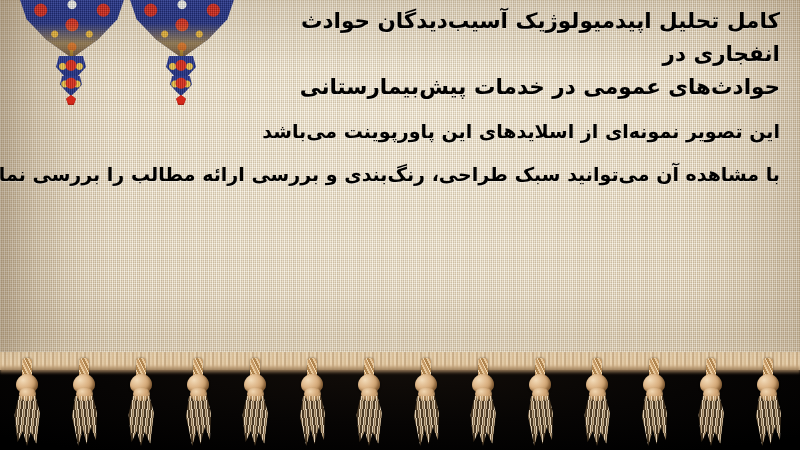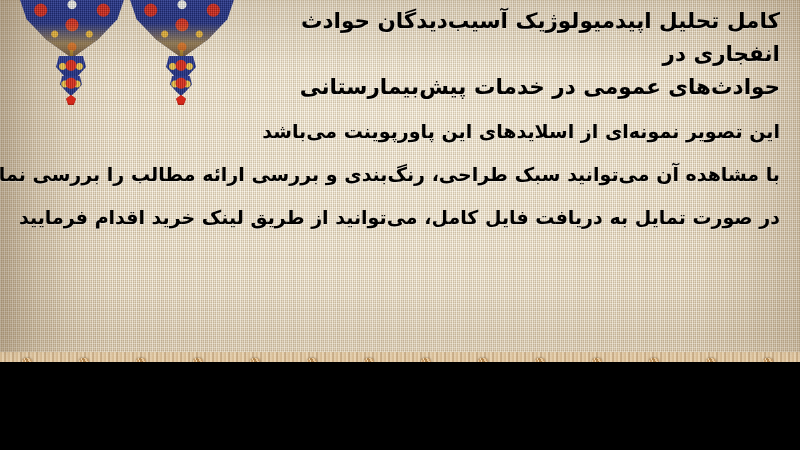--- a/index.html
+++ b/index.html
@@ -2,21 +2,21 @@
 <html lang="fa" dir="rtl"><head>
 <meta charset="utf-8">
 <style>
   html,body{margin:0;padding:0;}
   body{
     width:800px;height:450px;overflow:hidden;
     font-family:"DejaVu Sans","Liberation Sans",sans-serif;
     background:#000;
   }
   #slide{
-    position:relative;width:800px;height:362px;overflow:hidden;
+    position:relative;width:800px;height:450px;overflow:hidden;
     background:#22c55e;
   }
 
   
   .linen{
     position:absolute;left:0;top:0;width:800px;height:372px;
     background-color:#ded0b6;
     background-image:
       
       repeating-linear-gradient(90deg,
@@ -228,21 +228,20 @@
   <div class="motif pendant xs" style="left:176px;top:95px;"></div>
 
   <div class="txtwrap">
     <div class="title">
       <span class="l1">کامل تحلیل اپیدمیولوژیک آسیب‌دیدگان حوادث انفجاری در</span>
       <span class="l2">حوادث‌های عمومی در خدمات پیش‌بیمارستانی</span>
     </div>
     <div class="body">
       <span class="ln b1">این تصویر نمونه‌ای از اسلایدهای این پاورپوینت می‌باشد</span>
       <span class="ln b2">با مشاهده آن می‌توانید سبک طراحی، رنگ‌بندی و بررسی ارائه مطالب را بررسی نمایید</span>
-      <span class="ln b3">در صورت تمایل به دریافت فایل کامل، می‌توانید از طریق لینک خرید اقدام فرمایید</span>
     </div>
   </div>
 
   <div class="selvedge"></div>
   <div class="blackband"></div>
   <div class="selvedge-edge"></div>
 
   <div class="tassels" id="tassel-row">
       <div class="tassel" style="left: 10px;">
         <div class="t-cord"></div>

